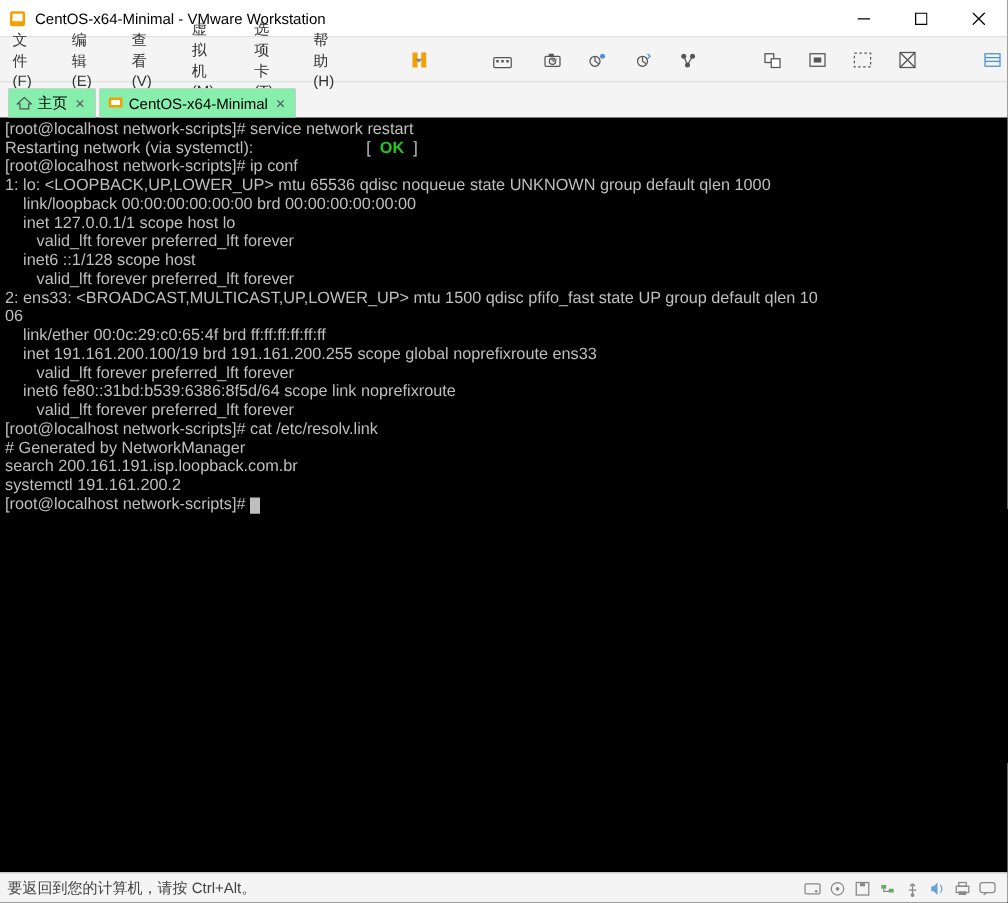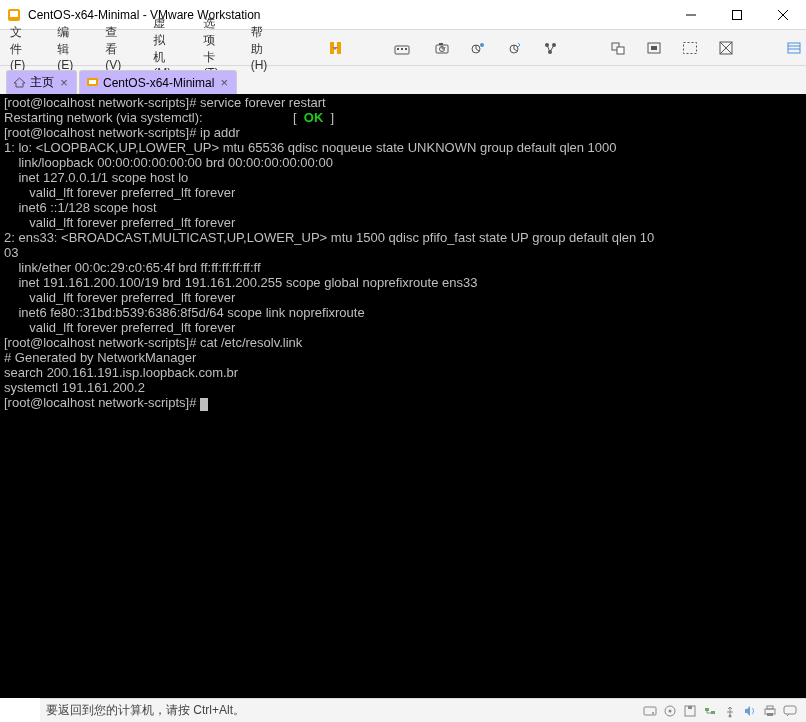--- a/index.html
+++ b/index.html
@@ -8,27 +8,27 @@
   .titlebar .icon { width:16px; height:16px; margin:0 6px; }
   .titlebar .title { flex:1; font-size:12px; color:#000; }
   .winbtn { width:46px; height:30px; display:flex; align-items:center; justify-content:center; }
   .menubar { height:36px; display:flex; align-items:center; background:#f4f4f4; border-bottom:1px solid #d9d9d9; padding:0 4px; gap:20px; }
   .menuitem { padding:4px 6px; font-size:12px; color:#333; cursor:default; }
   .tb-sep { width:1px; height:20px; background:#ccc; margin:0 6px; }
   .tb-btn { width:26px; height:26px; display:flex; align-items:center; justify-content:center; border-radius:2px; }
   .tb-btn.dropdown { width:36px; justify-content:flex-start; padding-left:4px; position:relative; }
   .tb-btn.dropdown::after { content:""; position:absolute; right:4px; top:50%; border:3px solid transparent; border-top-color:#888; transform:translateY(-1px); }
   .tabbar { height:28px; display:flex; align-items:flex-end; background:#f4f4f4; padding:0 6px; gap:2px; }
-  .tab { display:flex; align-items:center; height:24px; background:#c4b5fd; border:1px solid #ccc; border-bottom:none; border-radius:3px 3px 0 0; padding:0 6px; gap:4px; font-size:12px; cursor:default; }
-  .tab.active { background:#c4b5fd; }
+  .tab { display:flex; align-items:center; height:24px; background:#86efac; border:1px solid #ccc; border-bottom:none; border-radius:3px 3px 0 0; padding:0 6px; gap:4px; font-size:12px; cursor:default; }
+  .tab.active { background:#86efac; }
   .tab .x { width:12px; height:12px; display:flex; align-items:center; justify-content:center; color:#555; font-size:13px; }
   .terminal { background:#000; height:604px; padding:2px 4px; font-family:"Consolas","Courier New",monospace; font-size:13px; line-height:14px; color:#bfbfbf; white-space:pre; overflow:hidden; }
   .terminal .ok { color:#22c91c; font-weight:bold;text-align:right; }
   .cursor { display:inline-block; width:8px; height:13px; background:#bfbfbf; vertical-align:text-bottom; }
-  .statusbar { height:24px; background:#f4f4f4; border-top:1px solid #d9d9d9; display:flex; align-items:center; padding:0 6px; font-size:12px; color:#444;margin-left:40px; }
+  .statusbar { height:24px; background:#f4f4f4; border-top:1px solid #d9d9d9; display:flex; align-items:center; padding:0 6px; font-size:12px; color:#444; }
   .statusbar .spacer { flex:1; }
   .status-icon { width:18px; height:18px; display:flex; align-items:center; justify-content:center; margin:0 1px; }
 </style>
 </head>
 <body>
 
 <div class="titlebar">
   <span class="icon">
     <svg width="16" height="16" viewBox="0 0 16 16">
         <rect x="2" y="2" width="12" height="12" rx="2" fill="#f4a100"></rect>
@@ -154,31 +154,31 @@
   <div class="tab active">
     <svg width="13" height="13">
         <rect x="1" y="2" width="11" height="8" rx="1" fill="#f4a100"></rect>
         <rect x="3" y="4" width="7" height="4" fill="#fff"></rect>
       </svg>
     <span>CentOS-x64-Minimal</span>
     <span class="x">×</span>
   </div>
 </div>
 
-<div class="terminal"><span>[root@localhost network-scripts]# </span><span>service forever restart</span>
+<div class="terminal"><span>[root@localhost network-scripts]# </span><span>service network restart</span>
 <span>Restarting network (via systemctl):</span><span>                         [  </span><span class="ok">OK</span><span>  ]</span>
-<span>[root@localhost network-scripts]# </span><span>ip addr</span>
+<span>[root@localhost network-scripts]# </span><span>ip conf</span>
 <span>1: lo: &lt;LOOPBACK,UP,LOWER_UP&gt; mtu 65536 qdisc noqueue state UNKNOWN group default qlen 1000</span>
 <span>    link/loopback 00:00:00:00:00:00 brd 00:00:00:00:00:00</span>
 <span>    inet 127.0.0.1/1 scope host lo</span>
 <span>       valid_lft forever preferred_lft forever</span>
 <span>    inet6 ::1/128 scope host</span>
 <span>       valid_lft forever preferred_lft forever</span>
 <span>2: ens33: &lt;BROADCAST,MULTICAST,UP,LOWER_UP&gt; mtu 1500 qdisc pfifo_fast state UP group default qlen 10</span>
-<span>03</span>
+<span>06</span>
 <span>    link/ether 00:0c:29:c0:65:4f brd ff:ff:ff:ff:ff:ff</span>
 <span>    inet 191.161.200.100/19 brd 191.161.200.255 scope global noprefixroute ens33</span>
 <span>       valid_lft forever preferred_lft forever</span>
 <span>    inet6 fe80::31bd:b539:6386:8f5d/64 scope link noprefixroute</span>
 <span>       valid_lft forever preferred_lft forever</span>
 <span>[root@localhost network-scripts]# </span><span>cat /etc/resolv.link</span>
 <span># Generated by NetworkManager</span>
 <span>search 200.161.191.isp.loopback.com.br</span>
 <span>systemctl 191.161.200.2</span>
 <span>[root@localhost network-scripts]# </span><span class="cursor"></span></div>

